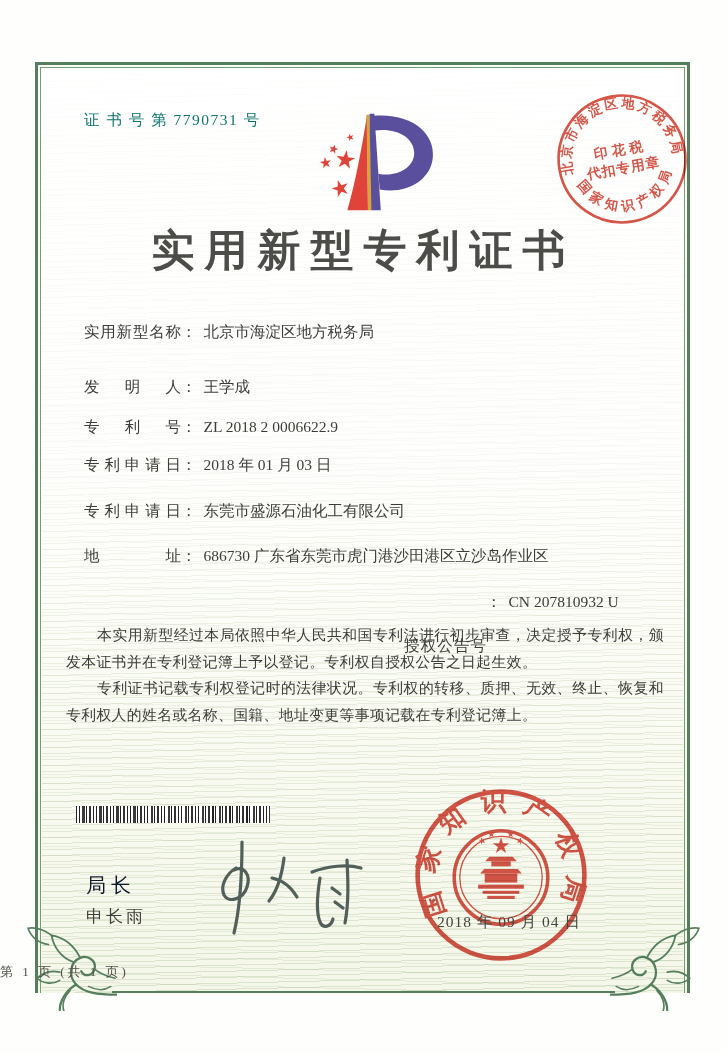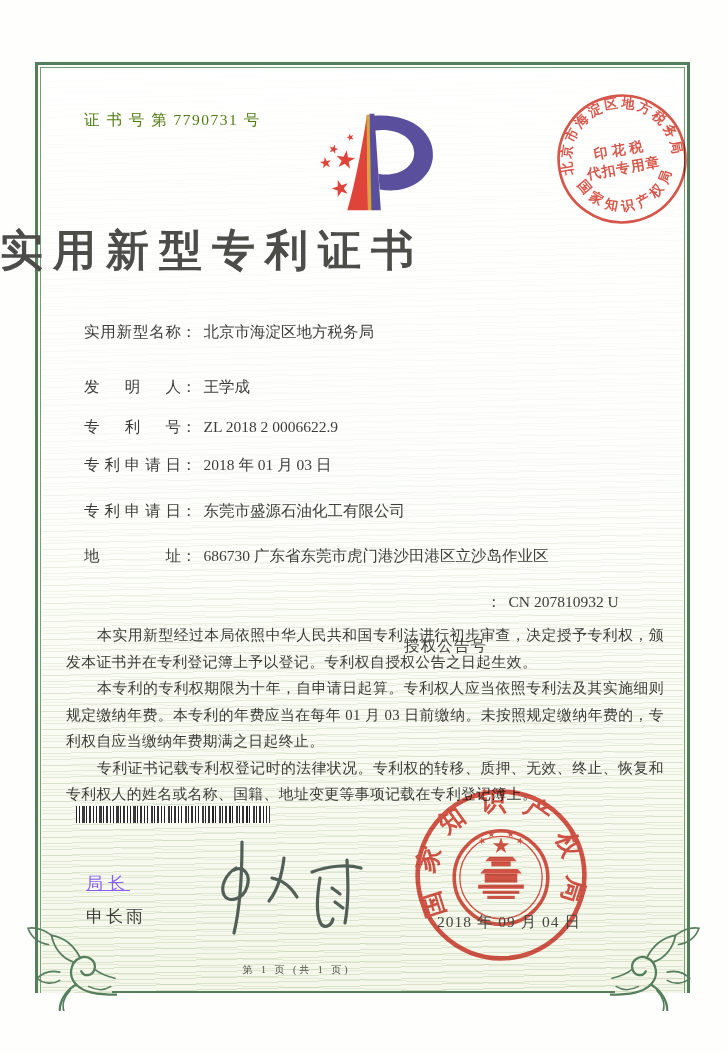--- a/index.html
+++ b/index.html
@@ -32,25 +32,25 @@
                rgba(255,255,255,.35) 68%, rgba(255,255,255,.08) 100%);
   }
   .bottom-line { position:absolute; left:112px; top:991px; width:503px; height:3px;
     border-top:2.5px solid #557f5c; }
   .corner { position:absolute; width:92px; height:92px; top:919px; }
   .corner-left { left:25px; }
   .corner-right { left:610px; transform:scaleX(-1); }
 
   
   .cert-number { position:absolute; left:84px; top:110px; font-size:15.5px;
-    letter-spacing:1.5px; color:#4d7c0f;text-align:right; }
+    letter-spacing:1.5px; color:#0f766e;text-align:right; }
   .logo { position:absolute; left:288px; top:100px; width:158px; height:118px; }
   .tax-stamp { position:absolute; left:553px; top:90px; width:138px; height:138px;
     transform:rotate(-10deg); mix-blend-mode:multiply; opacity:.93; }
-  .title { position:absolute; left:0; width:727px; top:222px; text-align:left;
+  .title { position:absolute; left:0; width:727px; top:222px; text-align:center;
     font-size:43px; font-weight:bold; letter-spacing:10px; color:#4c4c48; }
 
   
   .fields { position:absolute; left:84px; top:322px; width:580px; font-size:15.5px; color:#3c3c38; }
   .frow { position:absolute; left:0; white-space:nowrap; }
   .r0{top:0} .r1{top:55px} .r2{top:95px} .r3{top:133px} .r4{top:179px} .r5{top:224px} .r6{top:270px}
   .flabel { display:inline-block; width:97px; text-align:justify; text-align-last:justify;
     vertical-align:top; }
   .colon { margin-right:7px; }
   .grant-no { position:absolute; left:320px; top:0; white-space:nowrap; }
@@ -60,29 +60,29 @@
   .paras { position:absolute; left:66px; top:622px; width:598px; }
   .paras p { font-size:14.8px; line-height:26.5px; text-indent:2.1em;
     letter-spacing:.4px; color:#3b3b37; text-align:justify; }
 
   
   .barcode { position:absolute; left:76px; top:806px; width:194px; height:17px;
     background:repeating-linear-gradient(90deg,
       #222 0 1.5px, #fff 1.5px 3px, #222 3px 4px, #fff 4px 6.5px,
       #3a3a3a 6.5px 9px, #fff 9px 10px, #222 10px 10.8px, #fff 10.8px 13px,
       #333 13px 15px, #fff 15px 17px); }
-  .sig-title { position:absolute; left:86px; top:872px; font-size:17px; letter-spacing:5px; color:#8b5cf6;text-decoration:underline; }
+  .sig-title { position:absolute; left:86px; top:872px; font-size:20px; letter-spacing:5px; color:#0f172a; }
   .sig-name  { position:absolute; left:86px; top:905px; font-size:17px; letter-spacing:3px; color:#3f3f3a;text-align:center; }
   .signature { position:absolute; left:196px; top:834px; width:180px; height:108px; }
   .seal { position:absolute; left:412px; top:786px; width:178px; height:178px;
     mix-blend-mode:multiply; opacity:.92; }
   .seal-date { position:absolute; left:437px; top:912px; font-size:15.5px;
     letter-spacing:1px; color:#45453f; }
-  .footer { position:absolute; left:0; width:593px; top:963px; text-align:center;
-    font-size:10px; letter-spacing:3px; color:#51514b; }
+  .footer { position:absolute; left:0; width:593px; top:963px; 
+    font-size:13px; letter-spacing:3px; color:#51514b; }
 </style>
 </head>
 <body>
 
 <div class="frame">
   <div class="texture"></div>
 </div>
 <div class="bottom-line"></div>
 
 <svg class="corner corner-left" viewBox="0 0 90 90">
@@ -167,21 +167,20 @@
   </div>
   <div class="frow r6" style="width:580px;">
     <span class="grant-no">
       <span class="flabel">授权公告号</span><span class="colon">：</span><span>CN 207810932 U</span>
     </span>
   </div>
 </div>
 
 <div class="paras">
   <p>本实用新型经过本局依照中华人民共和国专利法进行初步审查，决定授予专利权，颁发本证书并在专利登记簿上予以登记。专利权自授权公告之日起生效。</p>
-  <p>本专利的专利权期限为十年，自申请日起算。专利权人应当依照专利法及其实施细则规定缴纳年费。本专利的年费应当在每年 01 月 03 日前缴纳。未按照规定缴纳年费的，专利权自应当缴纳年费期满之日起终止。</p>
   <p>专利证书记载专利权登记时的法律状况。专利权的转移、质押、无效、终止、恢复和专利权人的姓名或名称、国籍、地址变更等事项记载在专利登记簿上。</p>
 </div>
 
 <div class="barcode"></div>
 
 <div class="sig-title">局长</div>
 <div class="sig-name">申长雨</div>
 
 <svg class="signature" viewBox="0 0 180 108">
   <g fill="none" stroke="#41504a" stroke-width="3.2" stroke-linecap="round" opacity=".9">

